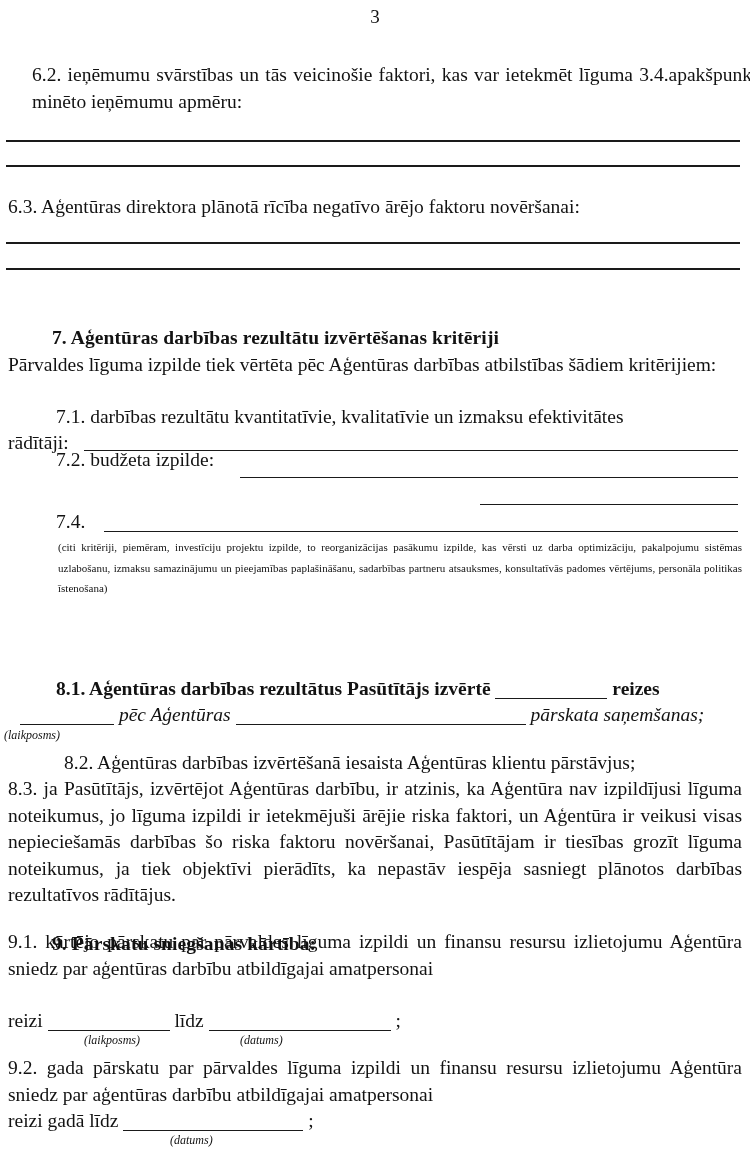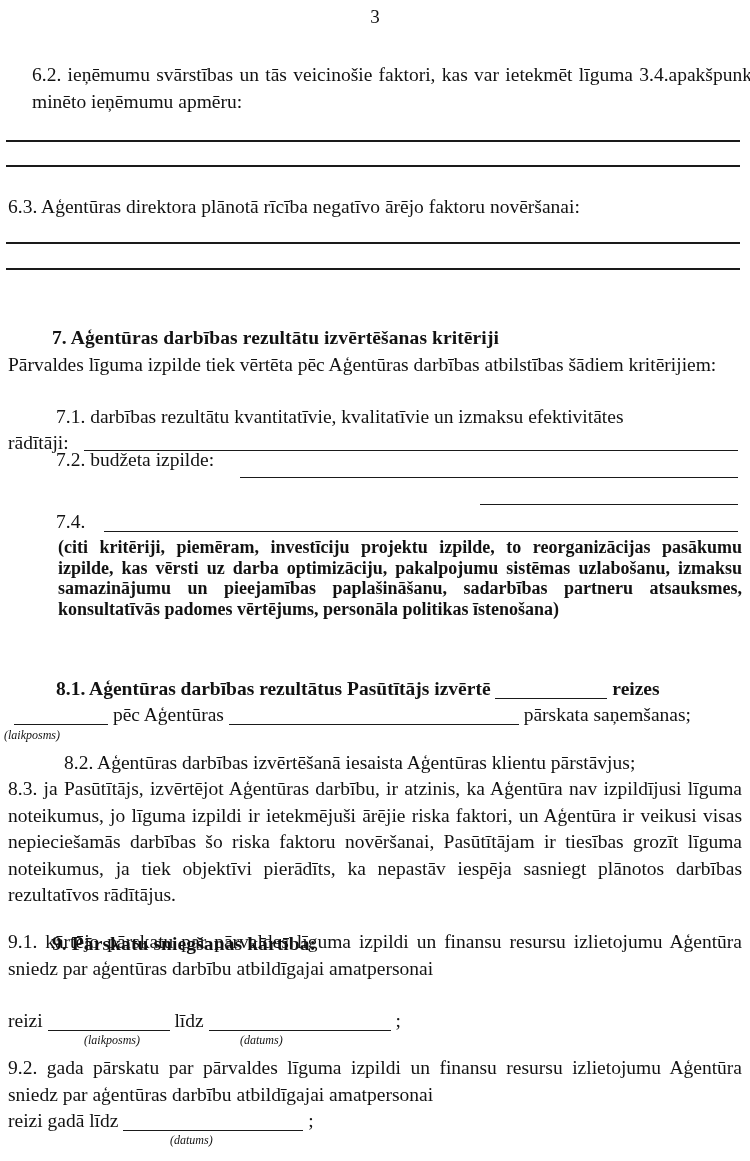--- a/index.html
+++ b/index.html
@@ -49,25 +49,24 @@
     line-height: 26px;
     letter-spacing: 0.1px;
     margin-top: 28px;
   }
   .heading .ind { display: inline-block; width: 52px; }
 
   .fine {
     position: absolute;
     left: 58px;
     width: 684px;
-    font-size: 18px;
+    font-size: 11px;
     line-height: 20.5px;
     text-align: justify;
     text-justify: inter-word;
-    font-weight: bold;
   }
 
   
   .rule {
     position: absolute;
     height: 0;
     border-top: 2px solid #1a1a1a;
   }
   .rule.thin { border-top-width: 1.6px; }
 
@@ -138,21 +137,21 @@
 
   <div class="fine" style="top:537px;">(citi kritēriji, piemēram, investīciju projektu izpilde, to reorganizācijas pasākumu izpilde, kas vērsti uz darba optimizāciju, pakalpojumu sistēmas uzlabošanu, izmaksu samazinājumu un pieejamības paplašināšanu, sadarbības partneru atsauksmes, konsultatīvās padomes vērtējums, personāla politikas īstenošana)</div>
 
 
   <div class="line" style="left:56px; top:676px;font-weight:bold;">
     <span>8.1. Aģentūras darbības rezultātus Pasūtītājs izvērtē</span>
     <span class="blank" style="width:112px;"></span>
     <span>reizes</span>
   </div>
 
-  <div class="line" style="left:14px; top:702px;">
+  <div class="line" style="left:20px; top:702px;font-style:italic;">
     <span class="blank" style="width:94px;"></span>
     <span>pēc Aģentūras</span>
     <span class="blank" style="width:290px;"></span>
     <span>pārskata saņemšanas;</span>
   </div>
   <div class="sublabel" style="left:4px; top:726px;">(laikposms)</div>
 
   <div class="line" style="left:64px; top:750px;">
     <span>8.2. Aģentūras darbības izvērtēšanā iesaista Aģentūras klientu pārstāvjus;</span>
   </div>

